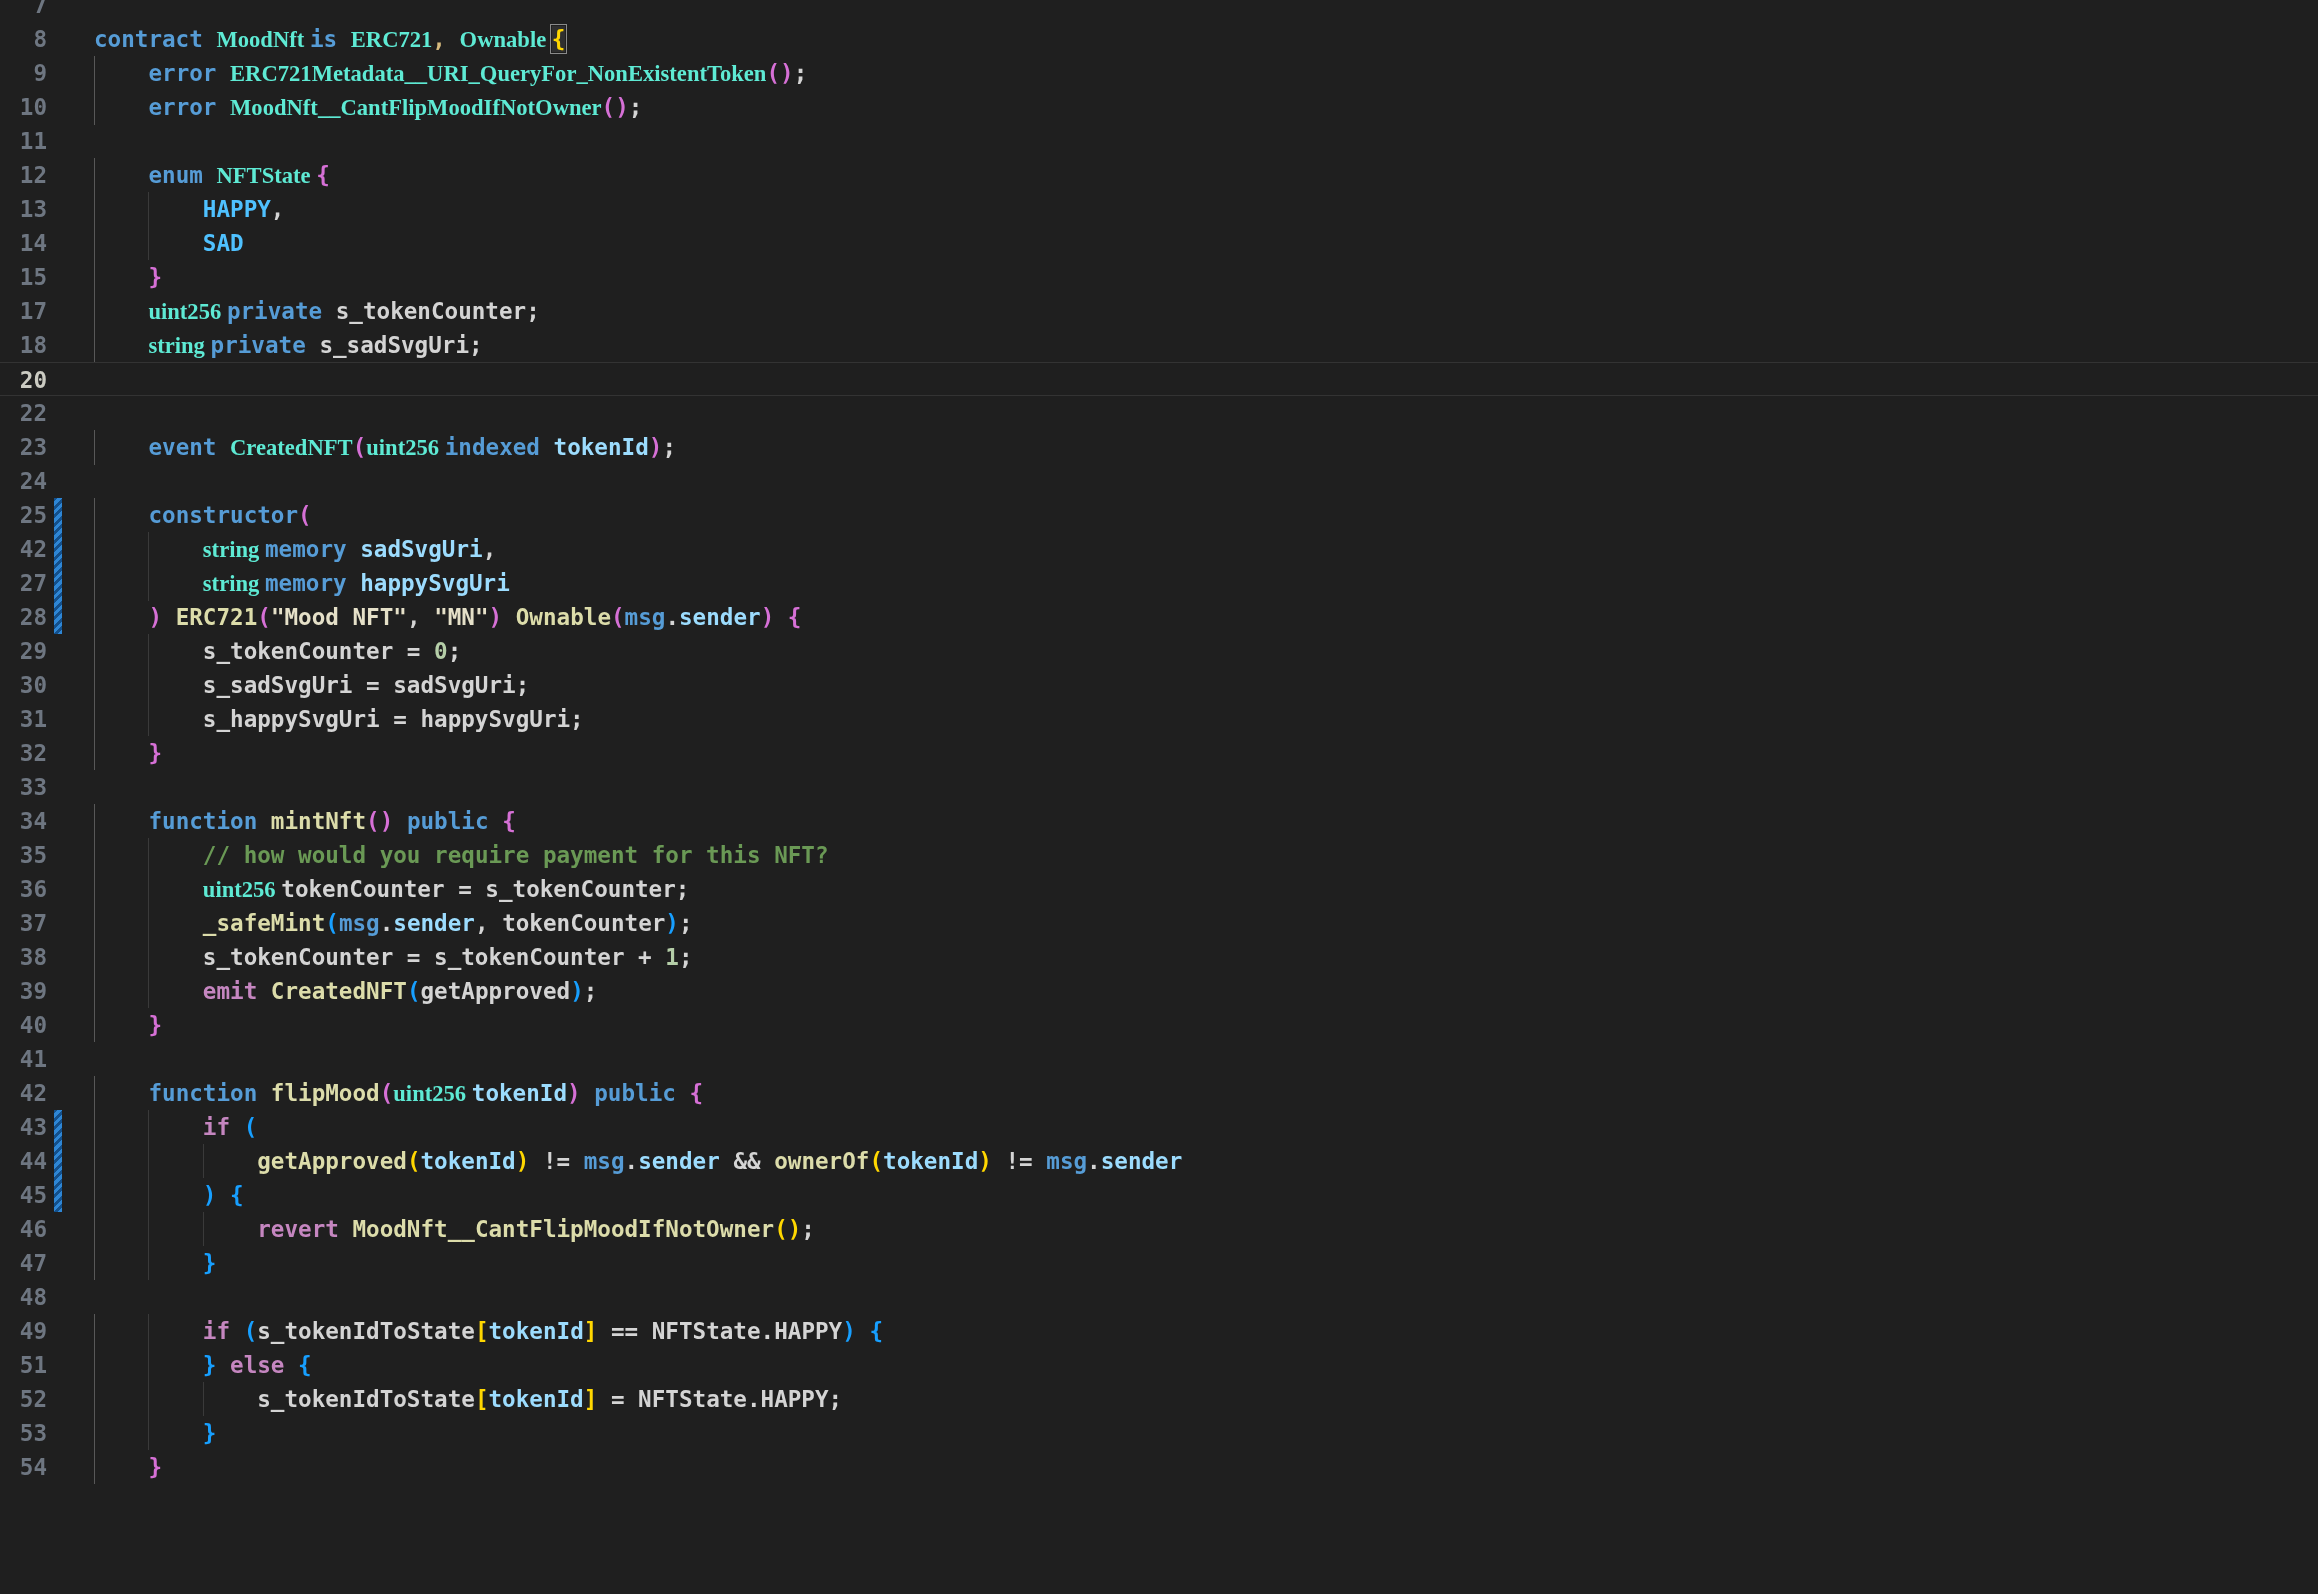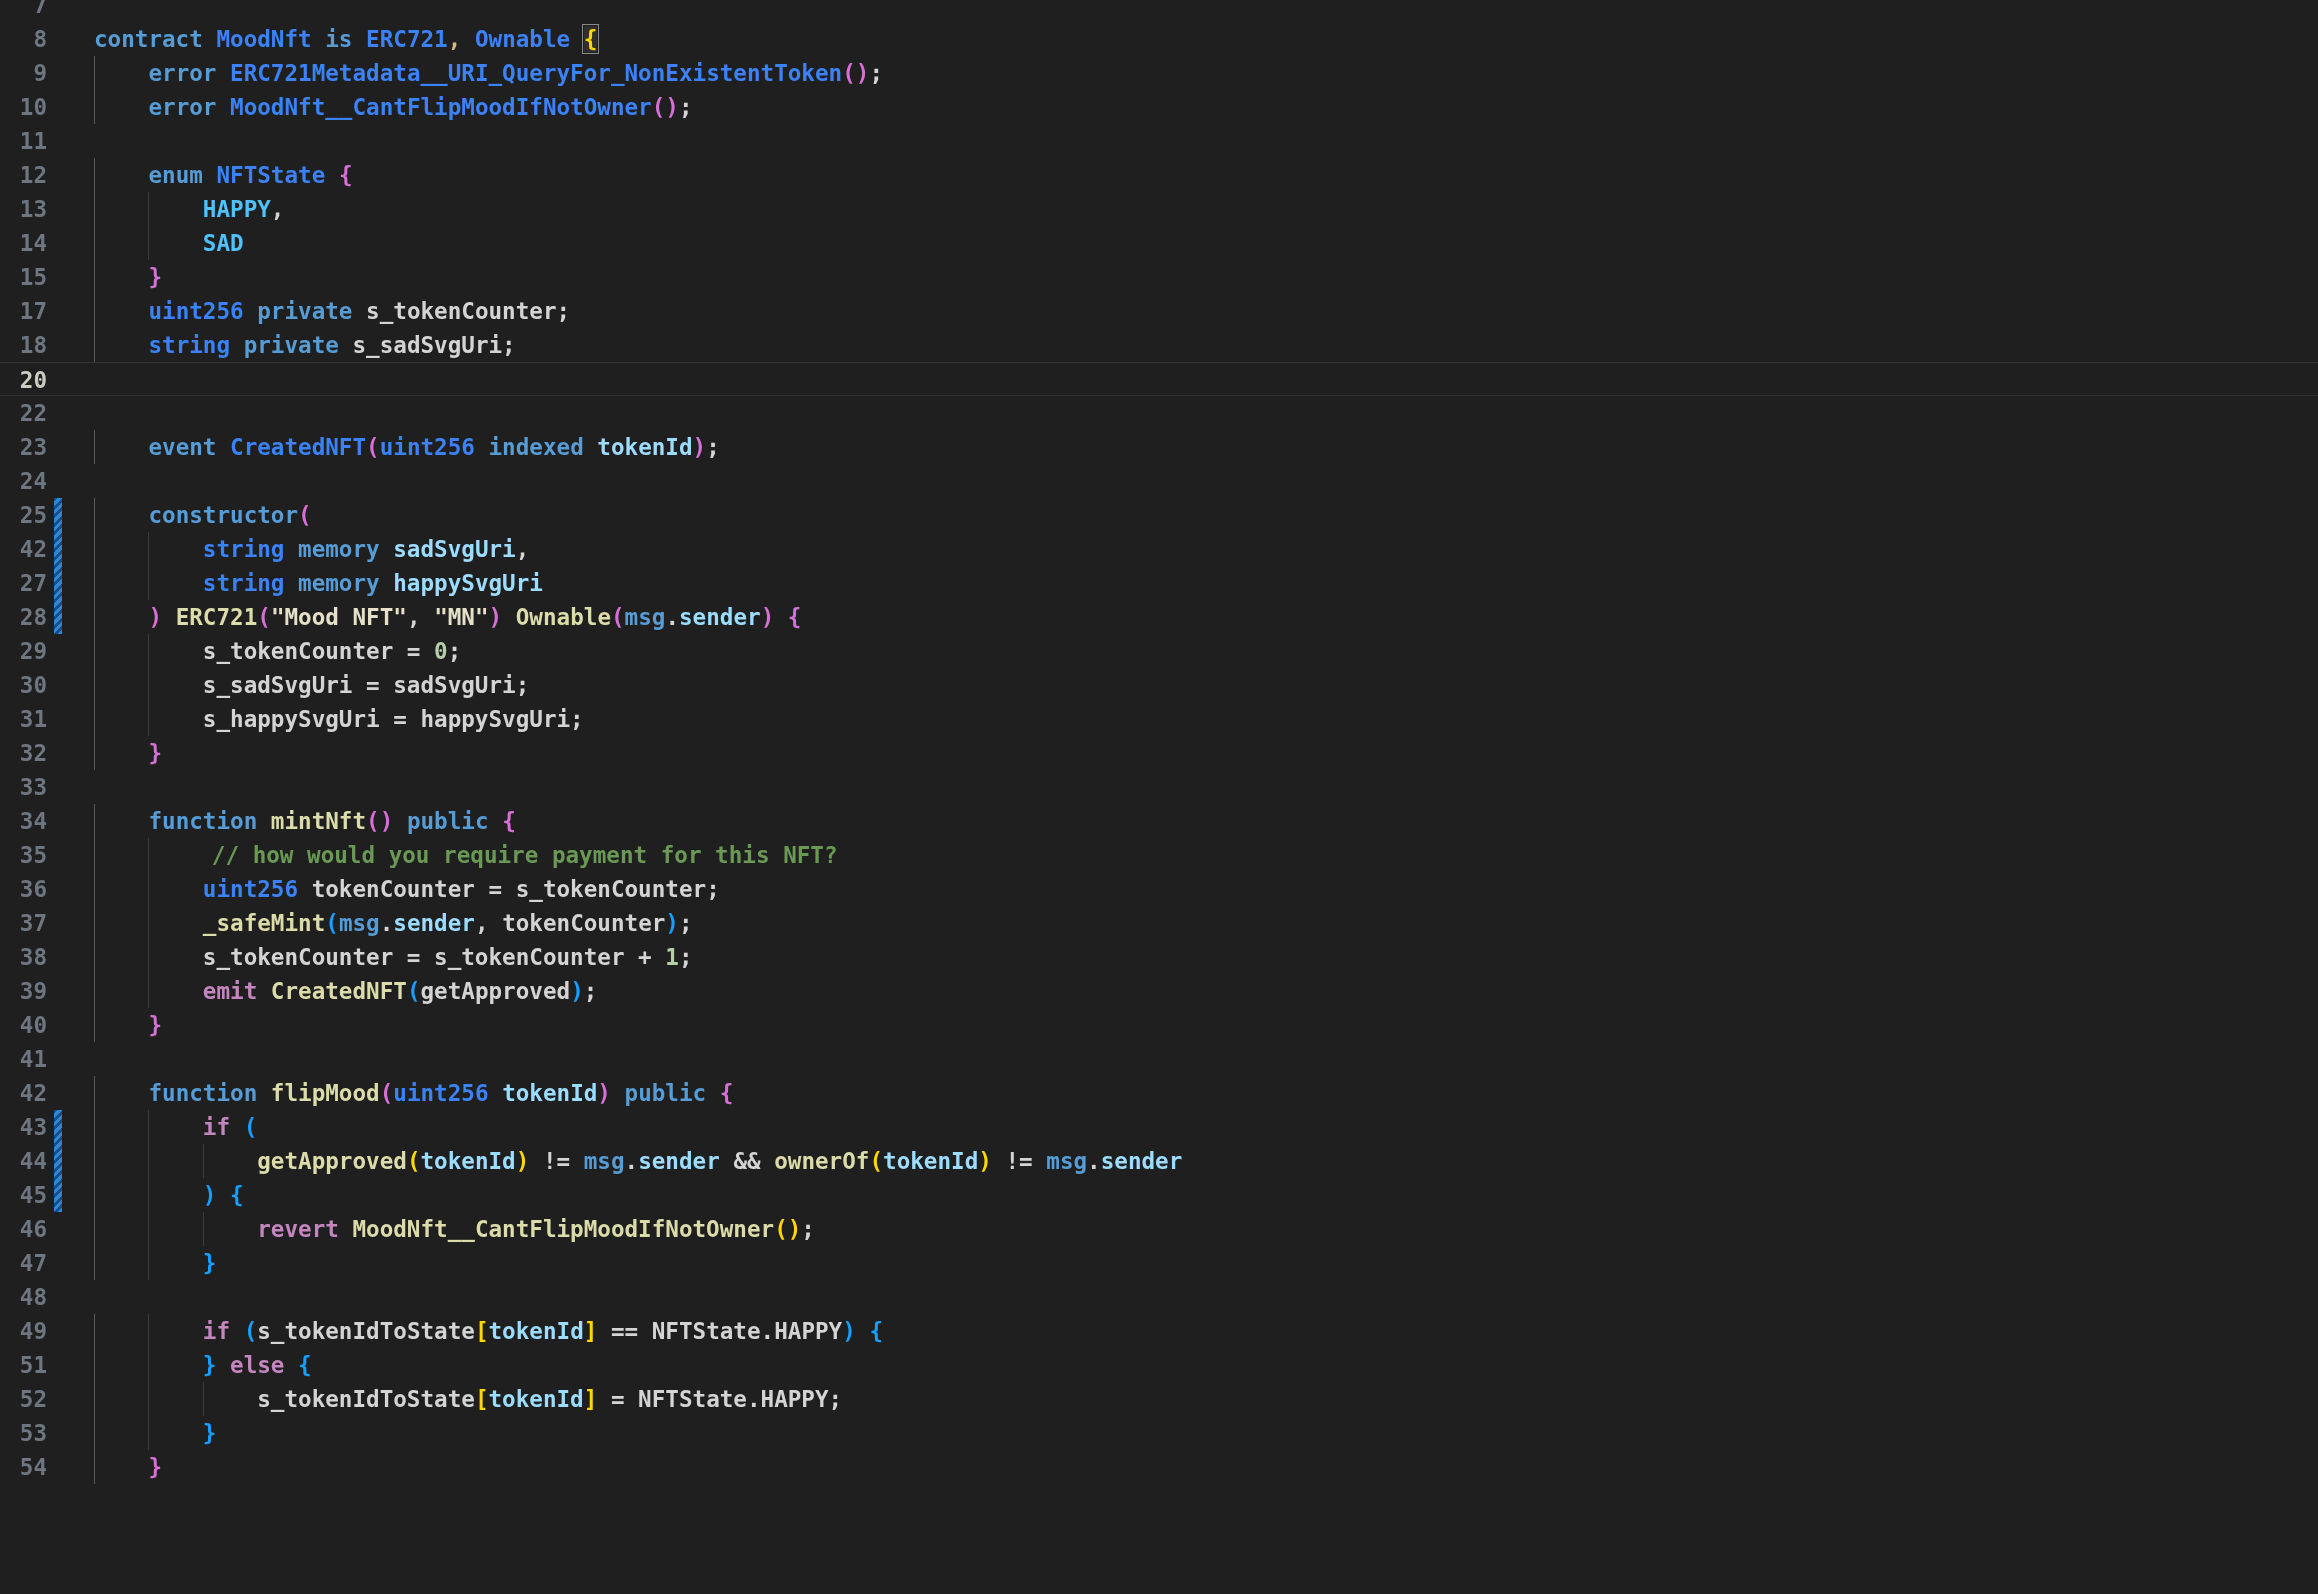--- a/index.html
+++ b/index.html
@@ -19,25 +19,25 @@
   .row.current .gutter{color:#CBCBC2;}
   .mod-bar{position:absolute;left:54px;top:0;bottom:0;width:7.8px;
            background:repeating-linear-gradient(315deg,#2E86D5 0 3px,#13508C 3px 6px);}
   .code{position:absolute;left:94px;top:0;white-space:pre;color:#D4D4D4;}
   .guide{position:absolute;top:0;bottom:0;width:1.2px;background:#3A3A3A;}
   .guide.g0{background:#585858;}
   
   .pl{color:#D4D4D4;}
   .kw{color:#569CD6;}
   .ctrl{color:#C586C0;}
-  .type{color:#3b82f6;}
+  .type{color:#5eead4;font-family:Liberation Serif, serif;}
   .fn{color:#DCDCAA;}
   .param{color:#9CDCFE;}
   .enum{color:#4FC1FF;}
-  .cmt{color:#6A9955;margin-left:9px;}
+  .cmt{color:#6A9955;}
   .num{color:#B5CEA8;}
   .str{color:#E5E0C8;}
   .gd{color:#D7BA7D;}
   .b1{color:#FFD700;}
   .b2{color:#D670D6;}
   .b3{color:#179FFF;}
   .matched{outline:1.8px solid #8A8A8A;outline-offset:1.8px;background:rgba(120,120,120,0.18);}
 </style>
 </head>
 <body>

